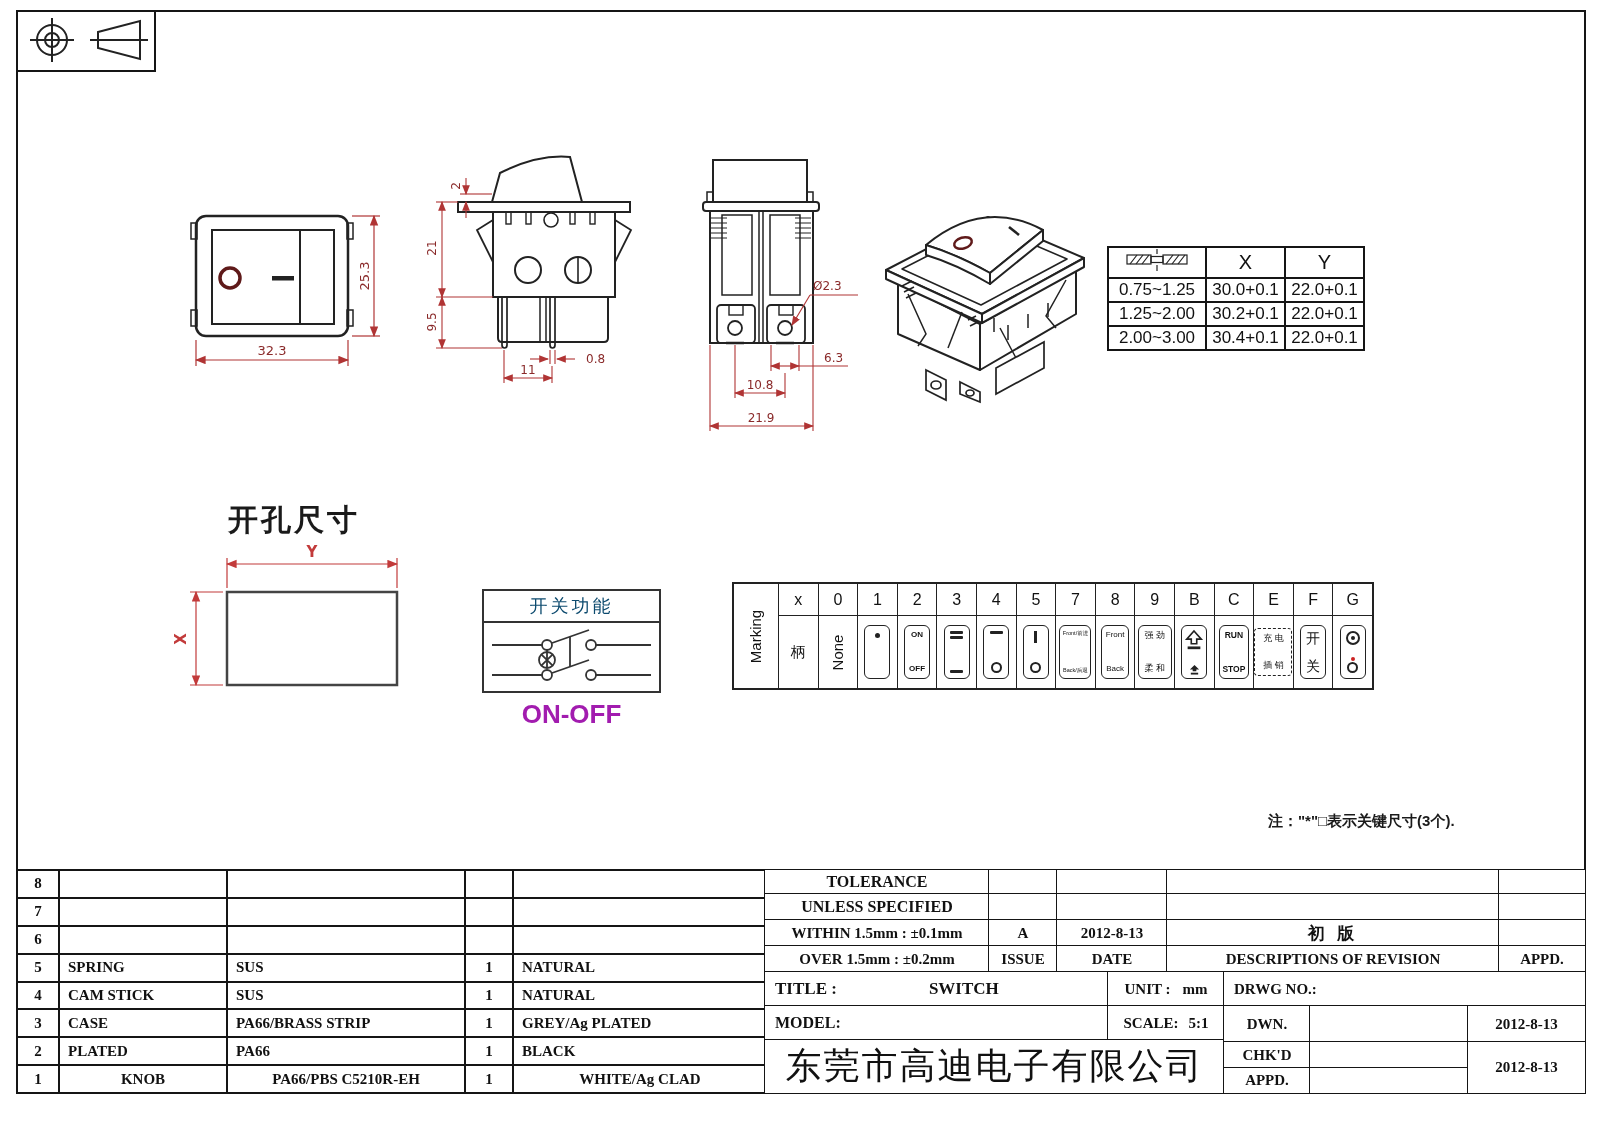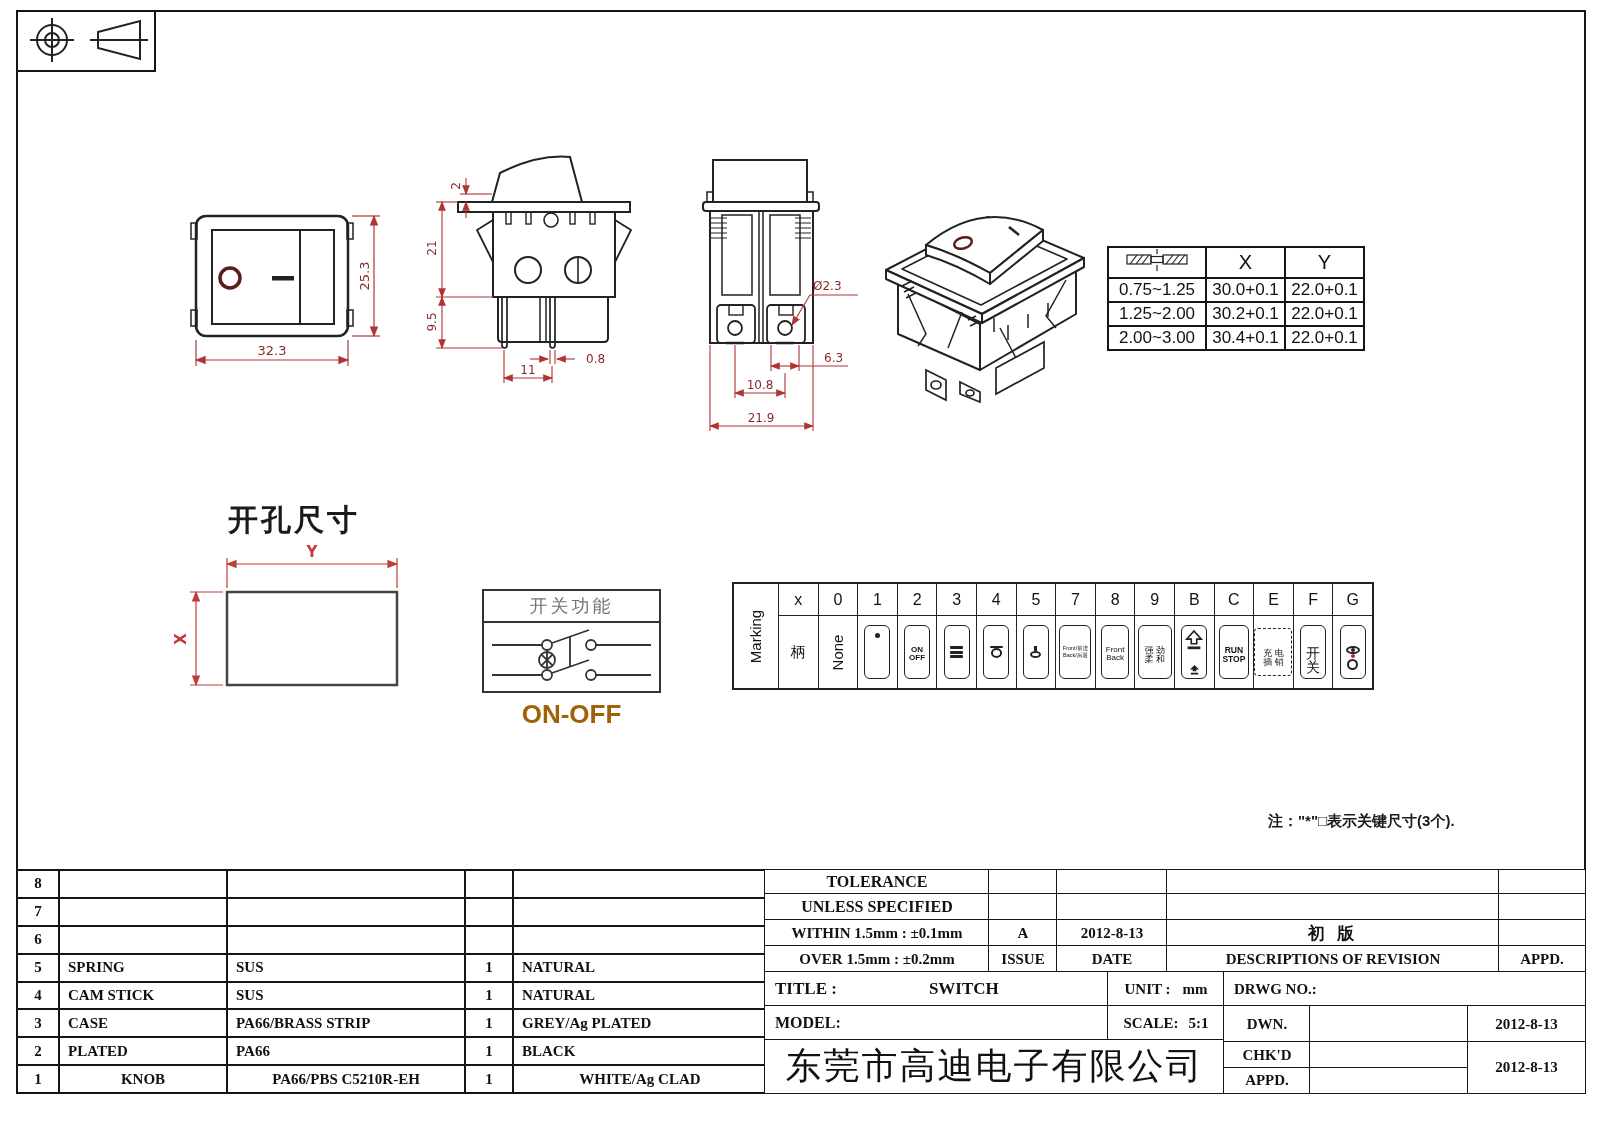--- a/index.html
+++ b/index.html
@@ -21,37 +21,37 @@
   table.parts td.c-no, table.parts td.c-qty{text-align:center;padding:0;}
   table.parts tr:last-child td{text-align:center;padding:0;}
   
   table.ptab{position:absolute;left:1107px;top:246px;width:256px;border-collapse:collapse;table-layout:fixed;
         font-family:"Liberation Sans",sans-serif;font-size:17px;}
   table.ptab td{border:2px solid #151515;text-align:center;height:22px;padding:0;white-space:nowrap;}
   table.ptab tr.hd td{height:26px;font-size:20px;}
   
   #funcbox{left:482px;top:589px;width:179px;height:104px;border:2px solid #333;box-sizing:border-box;background:#fff;}
   #functitle{height:30px;border-bottom:2px solid #333;display:flex;align-items:center;justify-content:center;
-        font-size:18px;letter-spacing:3px;color:#737373;}
-  #onoff{left:482px;top:699px;width:179px;text-align:center;font-size:26px;font-weight:bold;color:#a16207;
+        font-size:18px;letter-spacing:3px;color:#0c4a6e;}
+  #onoff{left:482px;top:699px;width:179px;text-align:center;font-size:26px;font-weight:bold;color:#a21caf;
         font-family:"Liberation Sans",sans-serif;}
   
   #cutout-title{left:228px;top:500px;width:180px;text-align:left;font-size:30px;font-weight:bold;
         letter-spacing:3px;color:#1a1a1a;}
   
   #mk{left:732px;top:582px;width:642px;height:108px;display:grid;
       grid-template-columns:44px repeat(15,1fr);grid-template-rows:32px 1fr;
       border:2px solid #222;box-sizing:border-box;background:#fff;}
   #mk>div{border-left:1.4px solid #222;display:flex;align-items:center;justify-content:center;box-sizing:border-box;}
   #mk>div.first{border-left:none;}
   #mk .mh{border-bottom:1.4px solid #222;font-size:16px;}
   #mk .side{grid-row:1/3;}
   .vtext{transform:rotate(-90deg);white-space:nowrap;font-size:15px;}
   .key{width:26px;height:54px;border:1.6px solid #222;border-radius:6px;box-sizing:border-box;
-       display:flex;flex-direction:column;justify-content:space-between;align-items:center;padding:20px 1px;background:#fff;}
+       display:flex;flex-direction:column;justify-content:space-between;align-items:center;padding:5px 1px;background:#fff;}
   .key .t{line-height:1;}
   .bar{width:13px;height:3px;background:#222;border-radius:1px;}
   .vbar{width:3px;height:12px;background:#222;}
   .dot{width:5px;height:5px;background:#222;border-radius:50%;}
   .ringB{width:11px;height:11px;border:2.5px solid #222;border-radius:50%;box-sizing:border-box;}
   .tgt{width:14px;height:14px;border:2px solid #222;border-radius:50%;box-sizing:border-box;
        display:flex;align-items:center;justify-content:center;}
   .tgt>div{width:4px;height:4px;background:#222;border-radius:50%;}
   .rdot{width:4px;height:4px;background:#c22;border-radius:50%;margin-bottom:1px;}
   .gb{display:flex;flex-direction:column;align-items:center;}

